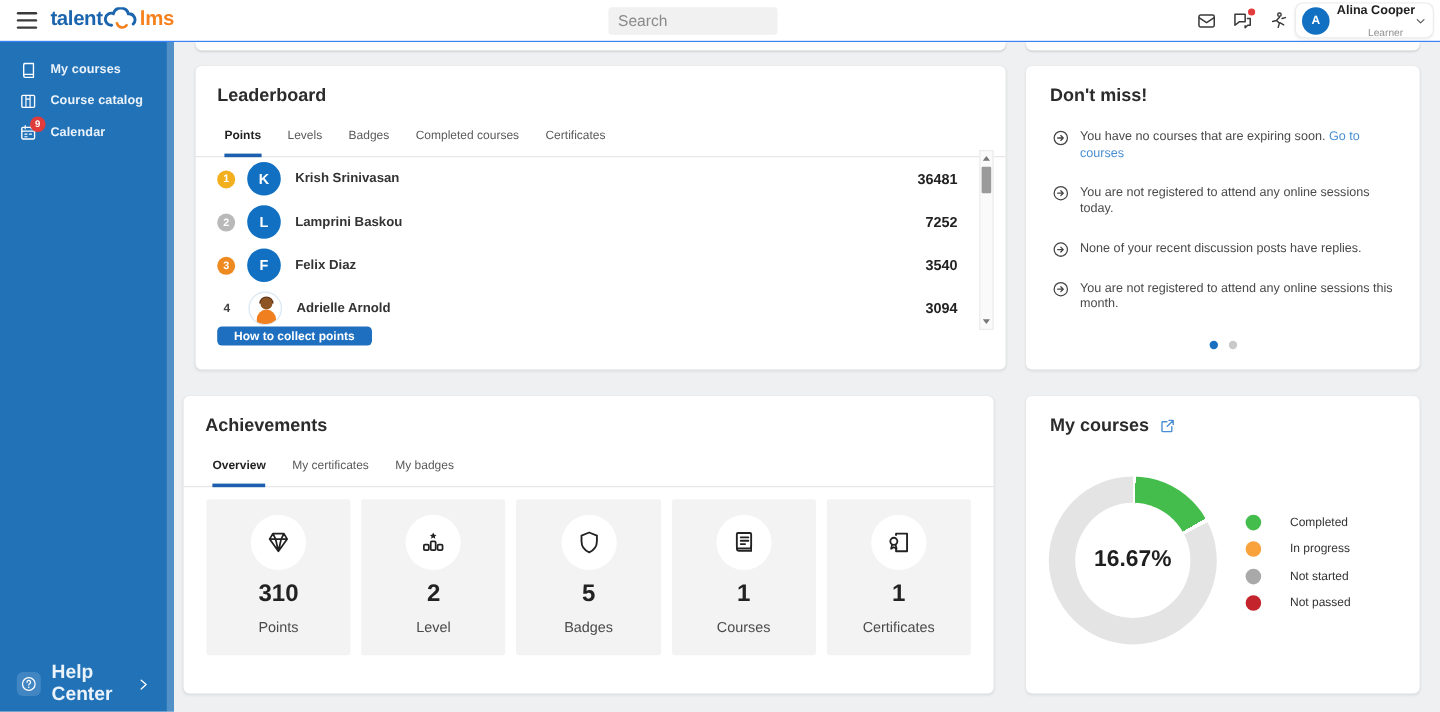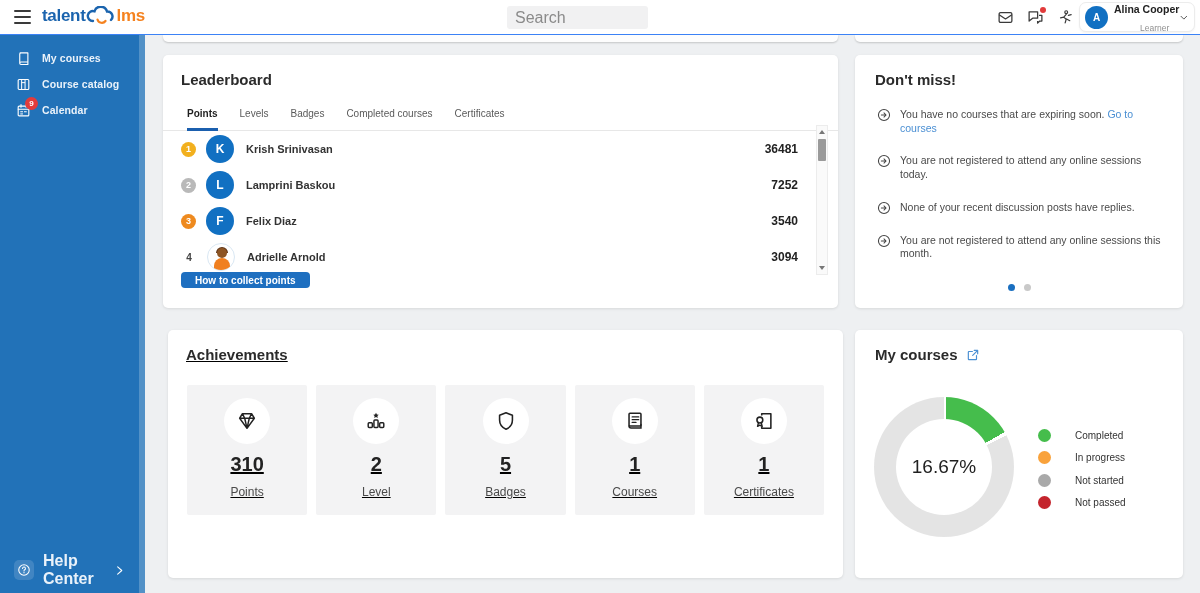--- a/index.html
+++ b/index.html
@@ -13,21 +13,21 @@
     display:flex; flex-direction:column; justify-content:space-between; cursor:pointer; }
   .hamburger span { display:block; height:2px; background:#3a3a3a; border-radius:1px; }
   .logo { position:absolute; left:42px; top:6px; display:flex; align-items:center;
     font-weight:bold; font-size:17px; letter-spacing:-0.3px; }
   .logo .t-blue { color:#1b64ae; }
   .logo .t-orange { color:#f5821f; }
   .logo svg { margin:0 -2px 0 -1px; }
   .search-wrap { position:absolute; left:507px; top:6px; width:141px; height:23px;
     background:#f1f1f2; border-radius:3px; display:flex; align-items:center; padding:0 8px; }
   .search-wrap input { border:none; background:transparent; outline:none; flex:1;
-    font-size:16px; color:#444; font-family:"Liberation Sans", sans-serif; }
+    font-size:13px; color:#444; font-family:"Liberation Sans", sans-serif; }
   .search-wrap input::placeholder { color:#8a8a8a; }
   .hdr-icons { position:absolute; right:126px; top:9px; display:flex; gap:13px; }
   .hdr-icon { position:relative; width:17px; height:17px; cursor:pointer; }
   .red-dot { position:absolute; top:-2px; right:-2px; width:6px; height:6px;
     border-radius:50%; background:#e23b3b; }
   .user-pill { position:absolute; right:5px; top:2px; height:30px; width:116px;
     background:#fff; border:1px solid #ececec; border-radius:7px;
     display:flex; align-items:center; padding:0 5px; cursor:pointer;
     box-shadow:0 1px 2px rgba(0,0,0,.05); }
   .user-avatar { width:23px; height:23px; border-radius:50%; background:#1170c2;
@@ -113,21 +113,21 @@
   .sb-arrow.up { top:1px; }
   .sb-arrow.down { bottom:1px; }
   .tri-up { width:0; height:0; border-left:3px solid transparent;
     border-right:3px solid transparent; border-bottom:4px solid #777; }
   .tri-down { width:0; height:0; border-left:3px solid transparent;
     border-right:3px solid transparent; border-top:4px solid #777; }
   .sb-thumb { position:absolute; left:1px; top:13px; width:8px; height:22px;
     background:#9a9a9a; border-radius:1px; cursor:grab; }
 
   
-  .achievements { left:23px; top:295px; width:675px; height:248px;text-decoration:underline; }
+  .achievements { left:8px; top:295px; width:675px; height:248px; }
   .achievements .card-title { padding:16px 18px 12px; }
   .stats-row { display:flex; gap:9px; padding:10px 19px 0; }
   .stat-tile { width:121px; height:130px; background:#f3f3f4; border-radius:2px;
     display:flex; flex-direction:column; align-items:center; }
   .stat-circle { width:46px; height:46px; background:#fff; border-radius:50%;
     margin-top:13px; display:flex; align-items:center; justify-content:center; }
   .stat-value { font-size:20px; font-weight:bold; color:#222; margin-top:9px; }
   .stat-label { font-size:12px; color:#4a4a4a; margin-top:9px; }
 
   
@@ -145,21 +145,21 @@
 
   
   .my-courses { left:710px; top:295px; width:328px; height:248px; }
   .mc-title-row { display:flex; align-items:center; gap:8px; padding:16px 20px 0; }
   .donut { position:absolute; left:19px; top:67px; width:140px; height:140px;
     border-radius:50%; }
   .donut-hole { position:absolute; left:22px; top:22px; width:96px; height:96px;
     border-radius:50%; background:#fff; }
   .donut-label { position:absolute; left:0; top:0; width:140px; height:140px;
     display:flex; align-items:center; justify-content:center;
-    font-size:19px; font-weight:normal; color:#1f1f1f; }
+    font-size:19px; font-weight:bold; color:#1f1f1f; }
   .legend { position:absolute; left:183px; top:94px; }
   .legend-item { display:flex; align-items:center; height:22.5px; }
   .legend-dot { width:13px; height:13px; border-radius:50%; flex:0 0 auto; }
   .legend-label { margin-left:24px; font-size:10px; color:#333; }
 
   svg { display:block; }
 </style>
 </head>
 <body>
 
@@ -313,20 +313,25 @@
       <span class="sb-thumb"></span>
       <span class="sb-arrow down">
           <span class="tri-down"></span>
         </span>
     </div>
     <button class="lb-btn">How to collect points</button>
   </div>
 
   <div class="card achievements">
     <div class="card-title">Achievements</div>
+    <div class="tabs">
+      <span class="tab active">Overview</span>
+      <span class="tab">My certificates</span>
+      <span class="tab">My badges</span>
+    </div>
     <div class="stats-row">
       <div class="stat-tile">
         <span class="stat-circle">
           <svg width="22" height="22" viewBox="0 0 24 24">
             <path d="M7 4 h10 l3 5 -8 11 -8-11 z M4 9 h16 M9.5 9 L12 20 L14.5 9 M7 4 l2.5 5 M17 4 l-2.5 5" fill="none" stroke="#222" stroke-width="1.6" stroke-linejoin="round"></path>
           </svg>
         </span>
         <span class="stat-value">310</span>
         <span class="stat-label">Points</span>
       </div>

